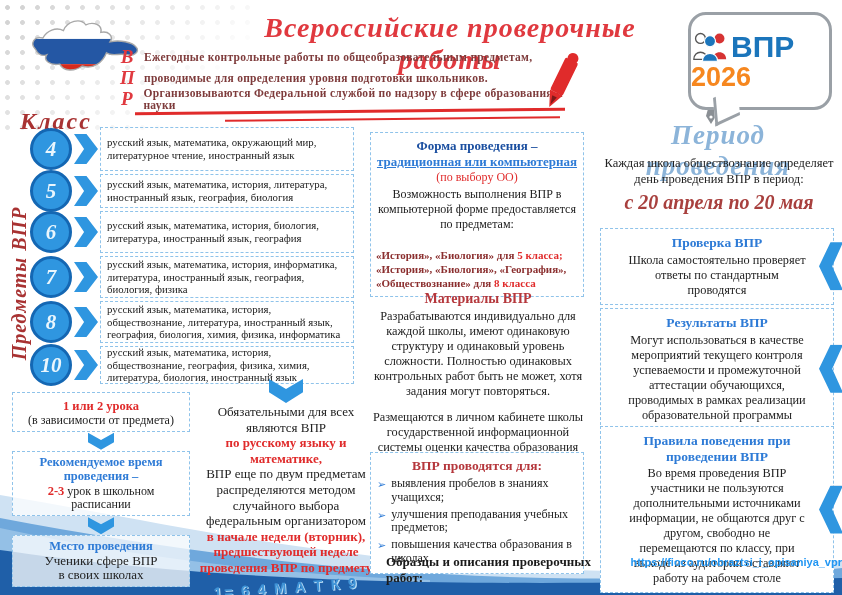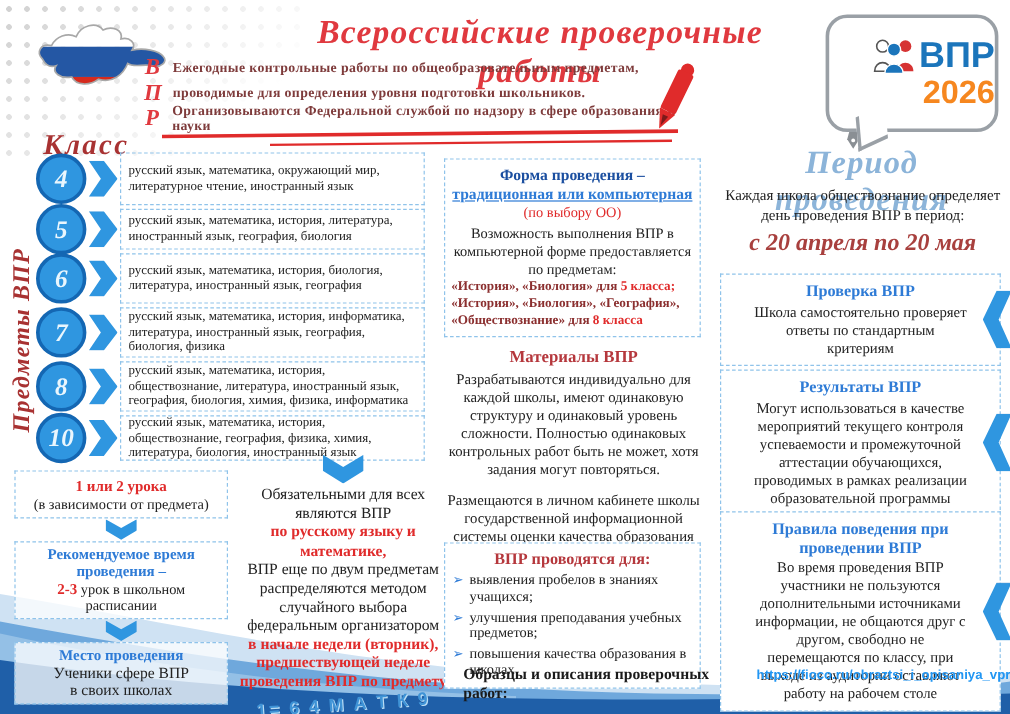--- a/index.html
+++ b/index.html
@@ -29,29 +29,29 @@
   .acronym{position:absolute; left:120px; top:46px; width:460px;}
   .acro-line{display:flex; align-items:center; gap:10px; height:21px;}
   .acro-letter{font-style:italic; font-weight:bold; font-size:19px; color:var(--script-red); width:14px; text-align:center;}
   .acro-text{font-weight:bold; font-size:11.5px; color:var(--maroon); letter-spacing:.3px;}
   .underline1{position:absolute; left:135px; top:110px; width:430px; height:2.5px; background:var(--red); transform:rotate(-.6deg);}
   .underline2{position:absolute; left:225px; top:118px; width:335px; height:2px; background:var(--red); transform:rotate(-.6deg);}
   .pencil{position:absolute; left:549px; top:50px; width:26px; height:62px; transform:rotate(26deg);}
 
   
   .bubble{position:absolute; left:688px; top:12px; width:144px; height:98px; background:#fff;
-    border:3px solid #9aa0a6; border-radius:18px; z-index:3; display:flex; flex-direction:column; align-items:flex-end; justify-content:center;}
+    border:3px solid #9aa0a6; border-radius:18px; z-index:3; display:flex; flex-direction:column; align-items:flex-start; justify-content:center;}
   .bubble:after{content:""; position:absolute; left:22px; bottom:-13px; width:24px; height:24px; background:#fff;
     border-left:3px solid #9aa0a6; border-bottom:3px solid #9aa0a6; transform:rotate(-25deg) skew(-20deg);}
   .bubble-row{display:flex; align-items:center; gap:2px;}
   .bubble-vpr{font-family:"Liberation Sans", sans-serif; font-weight:bold; font-size:30px; color:var(--logo-blue);}
   .bubble-year{font-family:"Liberation Sans", sans-serif; font-weight:bold; font-size:27px; color:var(--orange); margin-top:-2px;}
 
   
-  .class-heading{position:absolute; left:36px; top:108px; font-style:italic; font-weight:bold; font-size:24px; color:#a83232; letter-spacing:2px;}
+  .class-heading{position:absolute; left:20px; top:108px; font-style:italic; font-weight:bold; font-size:24px; color:#a83232; letter-spacing:2px;}
   .side-label{position:absolute; left:-66px; top:272px; width:170px; text-align:center; transform:rotate(-90deg);
     font-style:italic; font-weight:bold; font-size:20px; color:#a83232; letter-spacing:1px;}
   .rows{position:absolute; left:30px; top:127px; width:324px; display:flex; flex-direction:column; gap:3px; z-index:2;}
   .row{display:flex; align-items:center; gap:2px;}
   .grade-circle{flex:0 0 42px; width:42px; height:42px; border-radius:50%; background:var(--bright-blue);
     border:3px solid var(--circle-border); color:#eaf6fd; font-style:italic; font-weight:bold; font-size:21px;
     display:flex; align-items:center; justify-content:center;}
   .chev-right{flex:0 0 24px; width:24px; height:30px; background:var(--bright-blue);
     clip-path:polygon(0 0, 52% 0, 100% 50%, 52% 100%, 0 100%, 42% 50%);
     filter:drop-shadow(0 0 1px var(--circle-border));}
@@ -77,21 +77,21 @@
   .book-wrap{margin-top:3px;}
   .book-letters{font-family:"Liberation Sans", sans-serif; font-weight:bold; font-size:15px; color:#3f93d6;
     text-shadow:1px 1px 0 #b8dcf4; letter-spacing:2px; transform:rotate(-4deg);}
 
   
   .form-box{position:absolute; left:370px; top:132px; width:214px; border:1.6px dashed var(--dash-border);
     padding:5px 5px 6px; text-align:center; z-index:2; background:#fff;}
   .form-t1{font-weight:bold; font-size:13px; color:var(--deep-blue);}
   .form-t2{font-weight:bold; font-size:13px; color:var(--blue-title);text-decoration:underline;}
   .form-t3{font-size:12px; color:var(--red);}
-  .form-body{font-size:12px; color:var(--text-dark); line-height:1.25; margin:2px 0 1px;}
+  .form-body{font-size:12px; color:var(--text-dark); line-height:1.25; margin:2px 0 17px;}
   .form-item{text-align:left; font-weight:bold; font-size:11px; color:#8b2f2f; line-height:1.25;}
   .form-item .cls{color:var(--red);}
 
   .materials{position:absolute; left:372px; top:291px; width:212px; text-align:center; z-index:2;}
   .materials-title{font-weight:bold; font-size:14px; color:var(--dark-red);}
   .materials p{font-size:12.3px; color:var(--text-dark); line-height:1.22; margin-top:2px;}
   .materials p+p{margin-top:11px;}
 
   .purpose{position:absolute; left:370px; top:452px; width:214px; border:1.6px dashed var(--dash-border);
     padding:5px 6px 7px; z-index:2; background:#fff;}
@@ -304,21 +304,21 @@
   <svg class="pen-icon" viewBox="0 0 22 30">
     <path d="M11,0 L16,18 L11,26 L6,18 Z" fill="#8a8f94"></path>
     <circle cx="11" cy="19" r="1.6" fill="#ffffff"></circle>
   </svg>
   <div class="period-heading">Период проведения</div>
   <div class="period-body">Каждая школа обществознание определяет день проведения ВПР в период:</div>
   <div class="period-dates">с 20 апреля по 20 мая</div>
 
   <div class="rbox" style="top:228px;">
     <div class="rbox-title">Проверка ВПР</div>
-    <div class="rbox-text">Школа самостоятельно проверяет ответы по стандартным критериям</div>
+    <div class="rbox-text">Школа самостоятельно проверяет ответы по стандартным проводятся</div>
     <div class="chev-left"></div>
   </div>
 
   <div class="rbox" style="top:308px;">
     <div class="rbox-title">Результаты ВПР</div>
     <div class="rbox-text">Могут использоваться в качестве мероприятий текущего контроля успеваемости и промежуточной аттестации обучающихся, проводимых в рамках реализации образовательной программы</div>
     <div class="chev-left"></div>
   </div>
 
   <div class="rbox" style="top:426px;">

